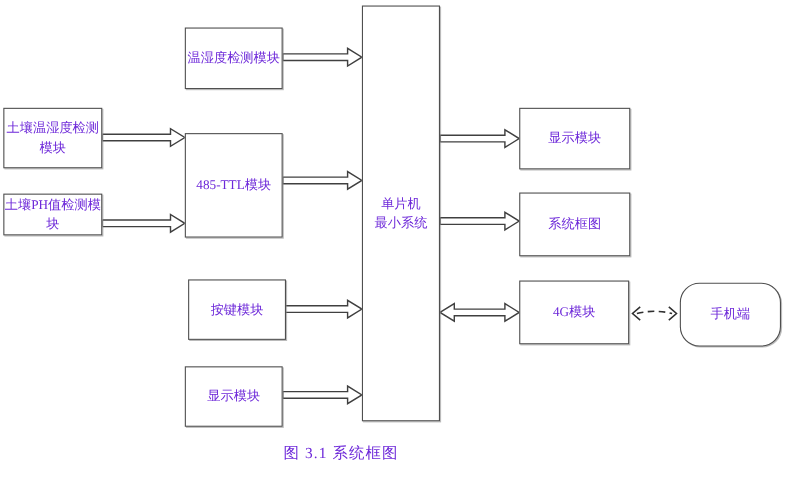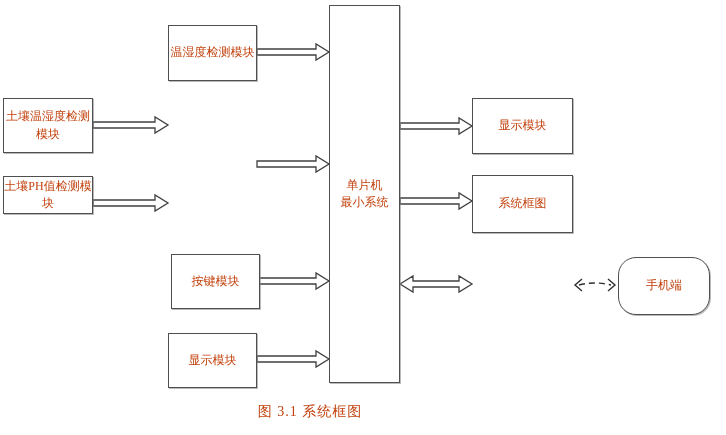--- a/index.html
+++ b/index.html
@@ -1,21 +1,21 @@
 <!DOCTYPE html>
 <html><head>
 <meta charset="utf-8">
 <style>
   html,body{margin:0;padding:0;background:#ffffff;}
   .canvas{
     position:relative;
     width:726px;height:435px;
     background:#ffffff;
     font-family:"Liberation Serif","DejaVu Serif",serif;
-    color:#c2410c;
+    color:#6d28d9;
     overflow:hidden;
   }
   .arrow-layer{
     position:absolute;left:0;top:0;width:726px;height:435px;
   }
   .box{
     position:absolute;
     box-sizing:border-box;
     border:1.5px solid #4f4f4f;
     box-shadow:1px 1px 0 rgba(130,130,130,.55);
@@ -62,30 +62,32 @@
   </svg>
 
   <div class="box" style="left:168px;top:25px;width:89px;height:56px;">温湿度检测模块</div>
 
   <div class="box" style="left:3px;top:98px;width:90px;height:55px;">土壤温湿度检测
 模块</div>
 
   <div class="box" style="left:3px;top:176px;width:90px;height:38px;">土壤PH值检测模
 块</div>
 
+  <div class="box" style="left:168px;top:121px;width:89px;height:95px;">485-TTL模块</div>
 
   <div class="box" style="left:329px;top:5px;width:71px;height:378px;">单片机
 最小系统</div>
 
   <div class="box" style="left:472px;top:98px;width:101px;height:56px;">显示模块</div>
 
   <div class="box" style="left:472px;top:175px;width:101px;height:58px;">系统框图</div>
 
   <div class="box" style="left:171px;top:254px;width:89px;height:55px;">按键模块</div>
 
   <div class="box" style="left:168px;top:333px;width:89px;height:55px;">显示模块</div>
 
+  <div class="box" style="left:472px;top:255px;width:100px;height:58px;">4G模块</div>
 
   <div class="box" style="left:618px;top:257px;width:92px;height:58px;border-radius:18px;">手机端</div>
 
   <div class="caption">图 3.1 系统框图</div>
 
 </div>
 
 </body></html>

